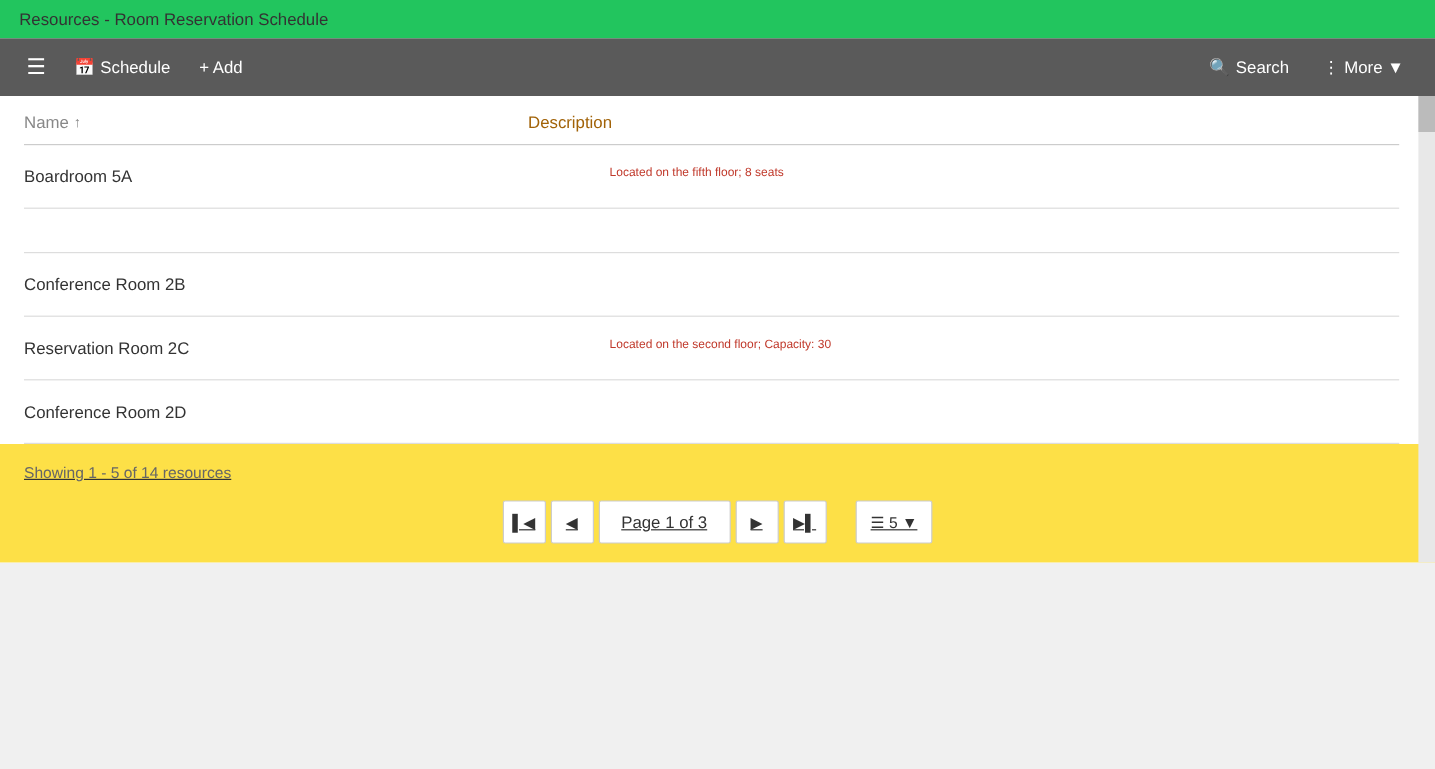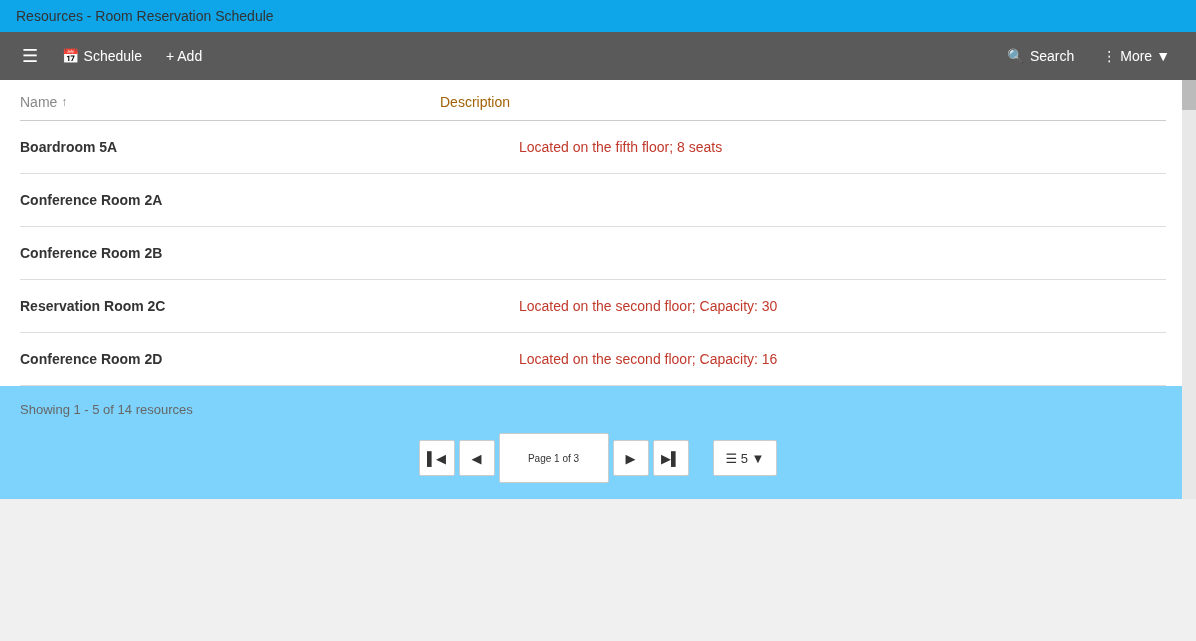--- a/index.html
+++ b/index.html
@@ -1,19 +1,19 @@
 <!DOCTYPE html>
 <html><head>
   <meta charset="utf-8">
   <style>
     * { box-sizing: border-box; margin: 0; padding: 0; }
     body { font-family: Arial, sans-serif; font-size: 14px; background: #f0f0f0; color: #333; }
 
     .breadcrumb-bar {
-      background: #0ea5e9;
+      background: #22c55e;
       padding: 8px 16px;
       font-size: 14px;
       color: #333;
     }
 
     .toolbar {
       background: #5a5a5a;
       display: flex;
       align-items: center;
       padding: 0 12px;
@@ -123,35 +123,35 @@
 
     .table-row {
       display: flex;
       padding: 18px 0;
       border-bottom: 1px solid #ddd;
       cursor: pointer;
     }
 
     .row-name {
       width: 488px;
-      font-weight: bold;
+      font-weight: normal;
       color: #333;
       font-size: 14px;
     }
 
     .row-desc {
       flex: 1;
       color: #c0392b;
-      font-size: 14px;
-      margin-left: 11px;
+      font-size: 10px;
     }
 
     .footer-area {
       padding: 16px 20px;
-      background: #7dd3fc;
+      background: #fde047;
+      text-decoration: underline;
     }
 
     .showing-text {
       color: #666;
       font-size: 13px;
       margin-bottom: 16px;
     }
 
     .pagination {
       display: flex;
@@ -172,25 +172,25 @@
       cursor: pointer;
       font-size: 13px;
       border-radius: 2px;
     }
 
     .page-label {
       border: 1px solid #ccc;
       background: white;
       color: #333;
       padding: 0 16px;
-      height: 50px;
-      display: flex;
-      align-items: center;
-      justify-content: center;
-      font-size: 10px;
+      height: 36px;
+      display: flex;
+      align-items: center;
+      justify-content: center;
+      font-size: 14px;
       border-radius: 2px;
       min-width: 110px;
     }
 
     .per-page-btn {
       border: 1px solid #ccc;
       background: white;
       color: #333;
       padding: 0 12px;
       height: 36px;
@@ -252,32 +252,30 @@
         <span>Description</span>
       </div>
     </div>
 
     <div id="table-rows-container">
     <div class="table-row">
       <div class="row-name">Boardroom 5A</div>
       <div class="row-desc">Located on the fifth floor; 8 seats</div>
     </div>
         <div class="table-row">
-      <div class="row-name">Conference Room 2A</div>
     </div>
         <div class="table-row">
       <div class="row-name">Conference Room 2B</div>
     </div>
         <div class="table-row">
       <div class="row-name">Reservation Room 2C</div>
       <div class="row-desc">Located on the second floor; Capacity: 30</div>
     </div>
         <div class="table-row">
       <div class="row-name">Conference Room 2D</div>
-      <div class="row-desc">Located on the second floor; Capacity: 16</div>
     </div>
       </div>
   </div>
 
   <div class="footer-area">
     <div class="showing-text">Showing 1 - 5 of 14 resources</div>
     <div class="pagination">
       <button class="page-btn">▌◀</button>
       <button class="page-btn">◀</button>
       <div class="page-label">Page 1 of 3</div>

